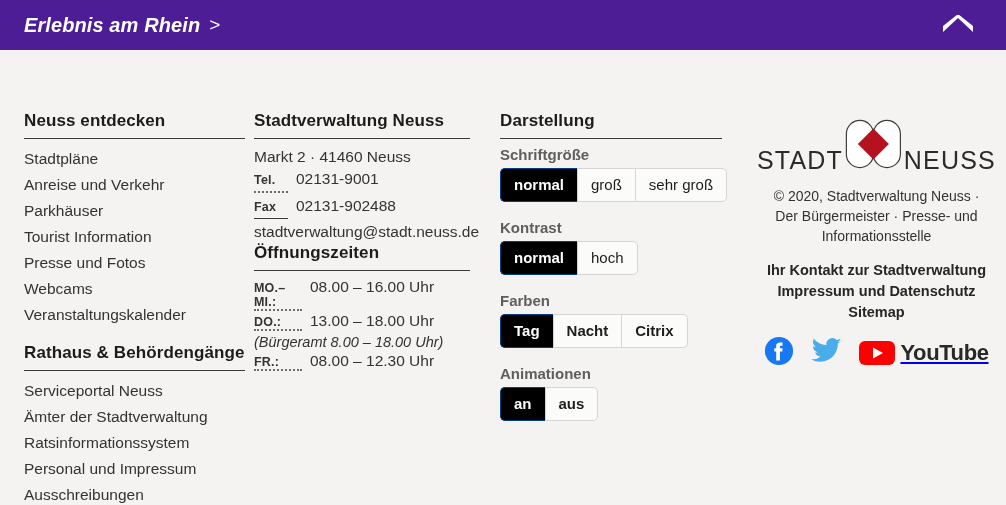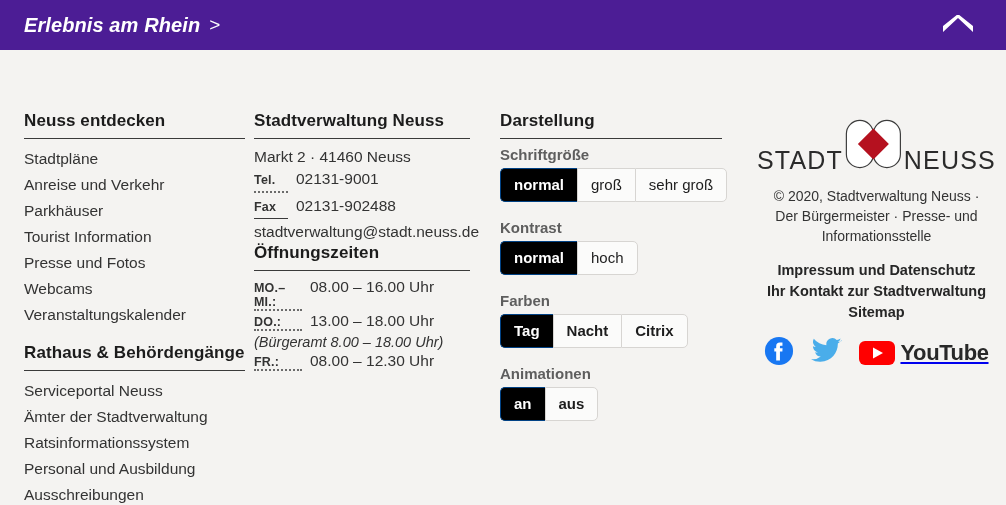--- a/index.html
+++ b/index.html
@@ -234,21 +234,21 @@
       <li>
           <a href="#">Serviceportal Neuss</a>
         </li>
       <li>
           <a href="#">Ämter der Stadtverwaltung</a>
         </li>
       <li>
           <a href="#">Ratsinformationssystem</a>
         </li>
       <li>
-          <a href="#">Personal und Ausbildung</a>
+          <a href="#">Personal und Impressum</a>
         </li>
       <li>
           <a href="#">Ausschreibungen</a>
         </li>
     </ul>
   </div>
 
   <div class="col col2">
     <h3 class="sec-title rule-2">Stadtverwaltung Neuss</h3>
     <div class="addr">
@@ -329,22 +329,22 @@
         <rect x="4" y="3" width="32" height="56" rx="16" ry="16" fill="#ffffff" stroke="#3c3c3c" stroke-width="1.4"></rect>
         <rect x="36" y="3" width="32" height="56" rx="16" ry="16" fill="#ffffff" stroke="#3c3c3c" stroke-width="1.4"></rect>
         <rect x="23" y="18" width="26" height="26" transform="rotate(45 36 31)" fill="#b5111f"></rect>
       </svg>
       <span class="word">NEUSS</span>
     </div>
 
     <div class="copy">© 2020, Stadtverwaltung Neuss · Der Bürgermeister · Presse- und Informationsstelle</div>
 
     <div class="brandlinks">
+      <a href="#">Ihr Kontakt zur Stadtverwaltung</a>
       <a href="#">Impressum und Datenschutz</a>
-      <a href="#">Ihr Kontakt zur Stadtverwaltung</a>
       <a href="#">Sitemap</a>
     </div>
 
     <div class="socials">
       <a class="s" href="#">
         <svg width="30" height="30" viewBox="0 0 32 32">
           <circle cx="16" cy="16" r="15" fill="#1877F2"></circle>
           <path d="M19.6 16.4h-2.6V26h-4v-9.6h-2v-3.3h2v-2.3c0-2.4 1.2-3.8 3.9-3.8h2.8v3.3h-1.8c-.7 0-.9.3-.9 1v1.8h2.8l-.2 3.3z" fill="#ffffff"></path>
         </svg>
       </a>

